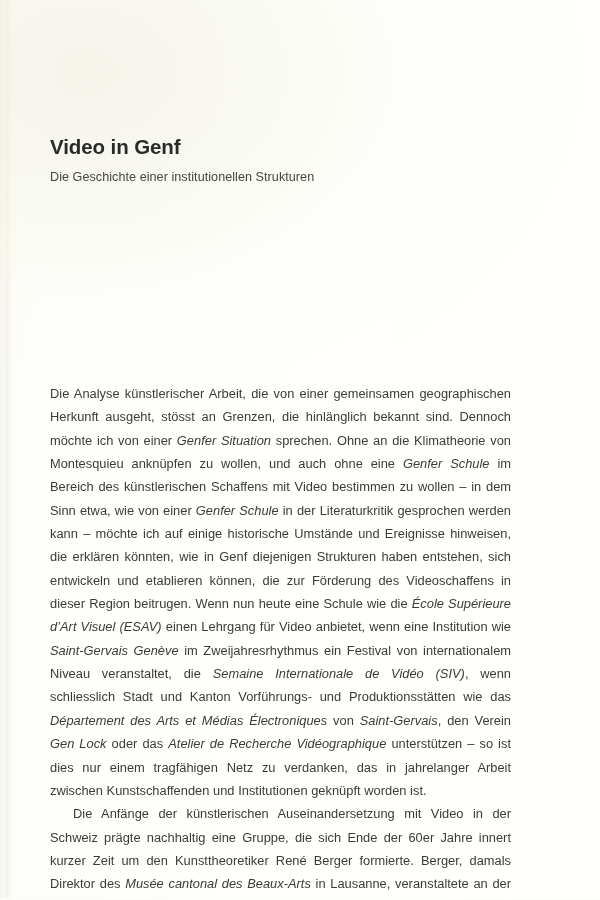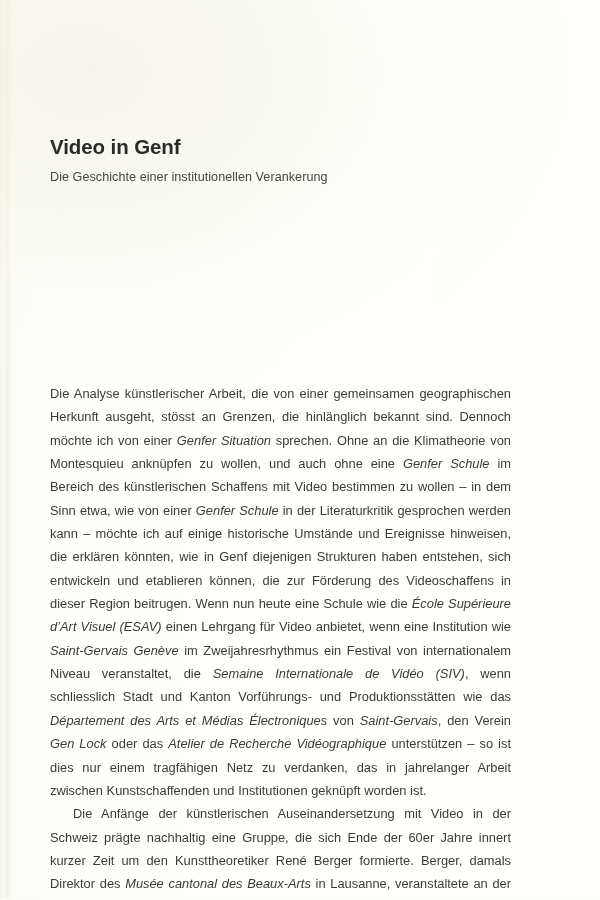--- a/index.html
+++ b/index.html
@@ -124,21 +124,21 @@
 <body>
 
 <div id="page-sheet">
 
   <div id="paper-tint"></div>
 
   <div id="content">
 
     <div id="heading-block">
       <h1 id="article-title">Video in Genf</h1>
-      <h2 id="article-subtitle">Die Geschichte einer institutionellen Verankerung</h2>
+      <h2 id="article-subtitle">Die Geschichte einer institutionellen Strukturen</h2>
     </div>
 
     <div id="body-column">
         <p class="body-paragraph"><span>Die Analyse künstlerischer Arbeit, die von einer gemeinsamen geographischen Herkunft ausgeht, stösst an Grenzen, die hinlänglich bekannt sind. Dennoch möchte ich von einer </span><em>Genfer Situation</em><span> sprechen. Ohne an die Klimatheorie von Montesquieu anknüpfen zu wollen, und auch ohne eine </span><em>Genfer Schule</em><span> im Bereich des künstlerischen Schaffens mit Video bestimmen zu wollen – in dem Sinn etwa, wie von einer </span><em>Genfer Schule</em><span> in der Literaturkritik gesprochen werden kann – möchte ich auf einige historische Umstände und Ereignisse hinweisen, die erklären könnten, wie in Genf diejenigen Strukturen haben entstehen, sich entwickeln und etablieren können, die zur Förderung des Videoschaffens in dieser Region beitrugen. Wenn nun heute eine Schule wie die </span><em>École Supérieure d’Art Visuel (ESAV)</em><span> einen Lehrgang für Video anbietet, wenn eine Institution wie </span><em>Saint-Gervais Genève</em><span> im Zweijahresrhythmus ein Festival von internationalem Niveau veranstaltet, die </span><em>Semaine Internationale de Vidéo (SIV)</em><span>, wenn schliesslich Stadt und Kanton Vorführungs- und Produktionsstätten wie das </span><em>Département des Arts et Médias Électroniques</em><span> von </span><em>Saint-Gervais</em><span>, den Verein </span><em>Gen Lock</em><span> oder das </span><em>Atelier de Recherche Vidéographique</em><span> unterstützen – so ist dies nur einem tragfähigen Netz zu verdanken, das in jahrelanger Arbeit zwischen Kunstschaffenden und Institutionen geknüpft worden ist.</span></p>
         <p class="body-paragraph indented"><span>Die Anfänge der künstlerischen Auseinandersetzung mit Video in der Schweiz prägte nachhaltig eine Gruppe, die sich Ende der 60er Jahre innert kurzer Zeit um den Kunsttheoretiker René Berger formierte. Berger, damals Direktor des </span><em>Musée cantonal des Beaux-Arts</em><span> in Lausanne, veranstaltete an der dortigen Universität ein Seminar zum Thema </span><em>Ästhetik der Massenmedien</em><span>. Die Rezeption der Theorien Marshall McLuhans, kybernetischer Forschungen und der Semiologie der elektronischen Bildsprache, die er in die Diskussion einfliessen</span></p>
       </div>
 
   </div>
 
   <div id="clip-mask"></div>

